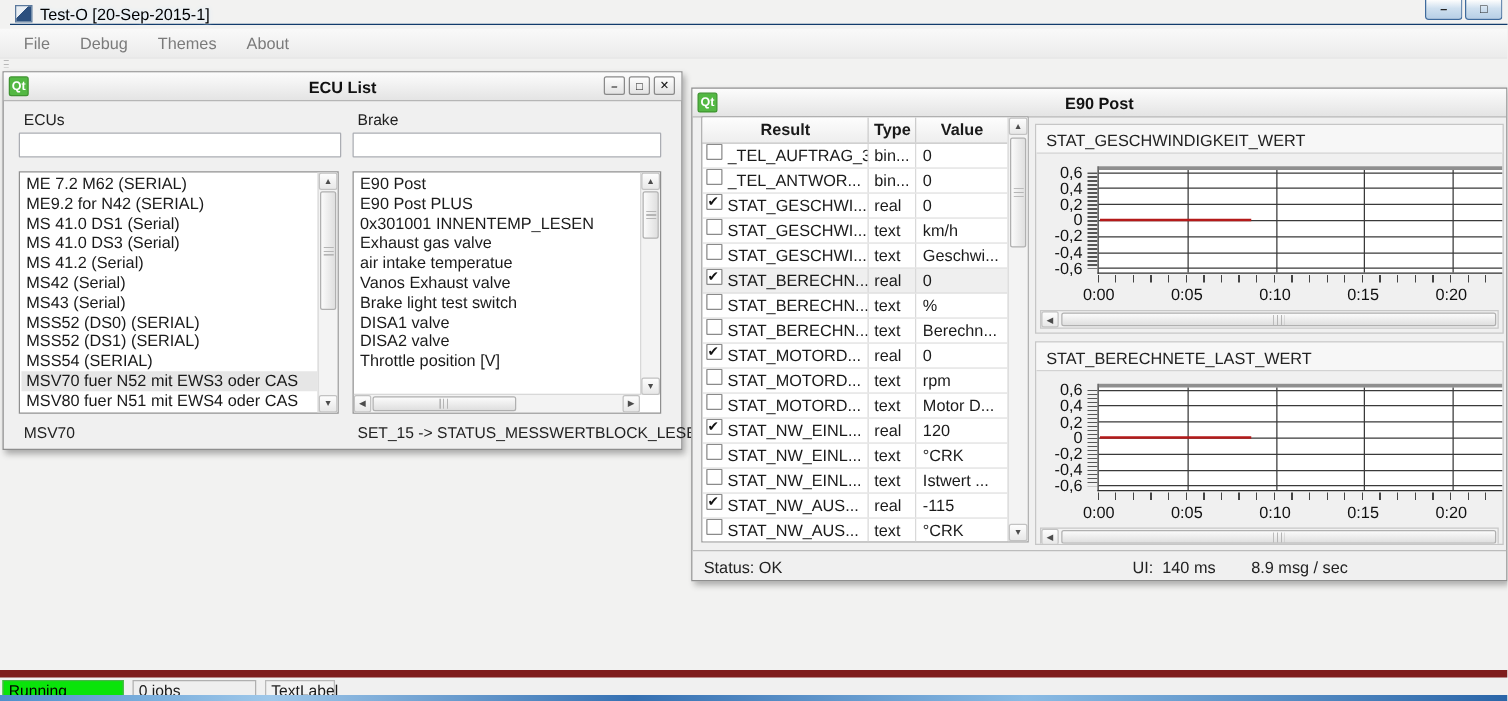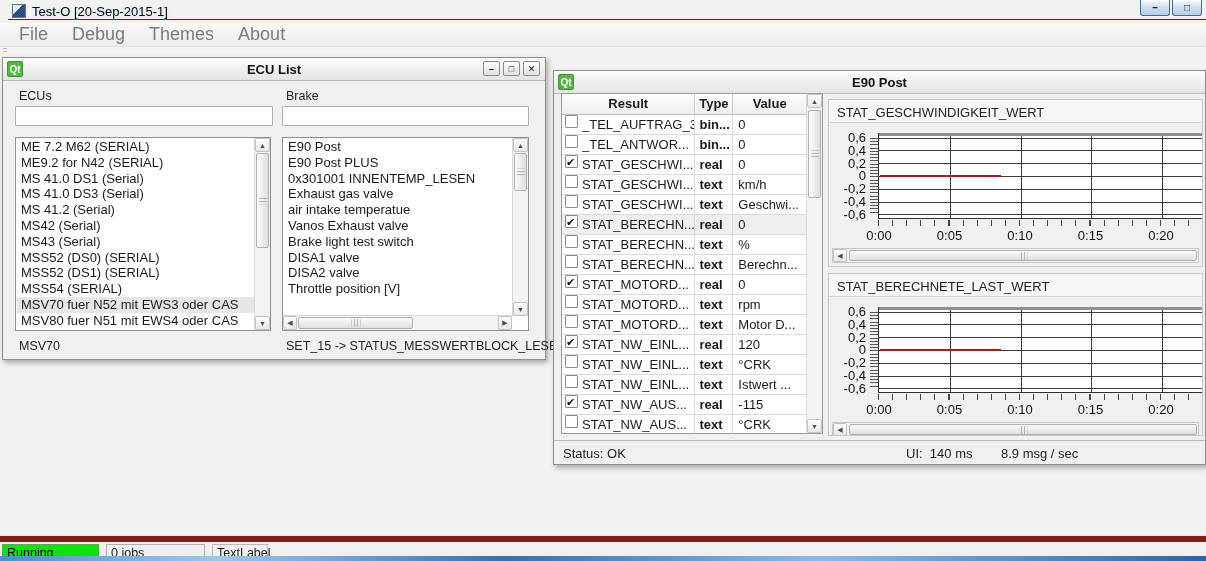--- a/index.html
+++ b/index.html
@@ -16,21 +16,21 @@
   .app-title { position:absolute; left:24px; top:4px; font-size:13px; color:#000;
     text-shadow:0 0 4px #d5e8f8,0 0 2px #eaf4fc; white-space:pre; }
   .win-controls { position:absolute; right:12px; top:0; display:flex; gap:2px; }
   .winbtn { width:30px; height:16px; display:flex; align-items:center; justify-content:center;
     background:linear-gradient(#fdfdfd,#cfe0ef 45%,#b7cfe6); border:1px solid #3f6b9d; border-top:none;
     border-radius:0 0 3px 3px; font-size:10px; font-weight:bold; color:#222; }
   .menubar { position:absolute; left:0; top:23px; width:1206px; height:24px;
     background:linear-gradient(#f9f9f9,#ebebeb); border-bottom:1px solid #e2e2e2;
     display:flex; align-items:center; padding-left:10px; }
   .menu-items { display:flex; }
-  .menu-item { color:#7b7b7b; font-size:18px; padding:3px 9px; margin-right:6px; }
+  .menu-item { color:#7b7b7b; font-size:13px; padding:3px 9px; margin-right:6px; }
   .toolstrip { position:absolute; left:0; top:47px; width:1206px; height:8px; background:#f2f2f1; }
   .grip { position:absolute; left:3px; top:1px; width:4px; height:6px;
     background:repeating-linear-gradient(180deg,#b8b8b8 0 1px,transparent 1px 3px); }
   .mdi { position:absolute; left:0; top:55px; width:1206px; height:481px; background:#f2f2f1; }
 
   
   .child-window { position:absolute; background:#f0f0f0; border:1px solid #8e8e8e;
     box-shadow:2px 3px 5px rgba(0,0,0,.3); }
   .child-titlebar { position:absolute; left:0; top:0; right:0; height:23px;
     background:linear-gradient(#fcfcfc,#e4e4e4); border-bottom:1px solid #b6b6b6; }
@@ -85,21 +85,21 @@
   .thead { position:absolute; left:0; top:0; right:16px; height:21px;
     background:linear-gradient(#fdfdfd,#eeeeee); border-bottom:1px solid #bdbdbd; display:flex; }
   .th { font-weight:bold; font-size:13px; text-align:center; line-height:20px;
     border-right:1px solid #cccccc; overflow:hidden; }
   .th-result { width:134px; } .th-type { width:38px; } .th-value { width:73px; border-right:none; }
   .tbody { position:absolute; left:0; top:21px; right:16px; bottom:0; overflow:hidden; }
   .trow { display:flex; height:20px; border-bottom:1px solid #d9d9d9; background:#fff; }
   .trow.shaded { background:#efefef; }
   .td { font-size:13px; line-height:19px; border-right:1px solid #d9d9d9; white-space:nowrap; overflow:hidden; }
   .td-name { width:134px; display:flex; align-items:flex-start; }
-  .td-type { width:38px; padding-left:4px;font-weight:bold; }
+  .td-type { width:38px; padding-left:4px; }
   .td-value { width:73px; padding-left:5px; border-right:none; }
   .cb { position:relative; width:13px; height:13px; margin:0 4px 0 3px; background:#fff;
     border:1px solid #8a8a8a; border-radius:1px; flex:none; }
   .cb .mark { display:none; position:absolute; left:0px; top:-3px; font-size:11px; font-style:normal; color:#111; }
   .cb.checked .mark { display:block; }
   .nm { overflow:hidden; white-space:nowrap; }
   .table-scroll { top:0; bottom:0; }
 
   
   .chart-panel { position:absolute; left:274px; right:2px; background:#f0f0f0;

